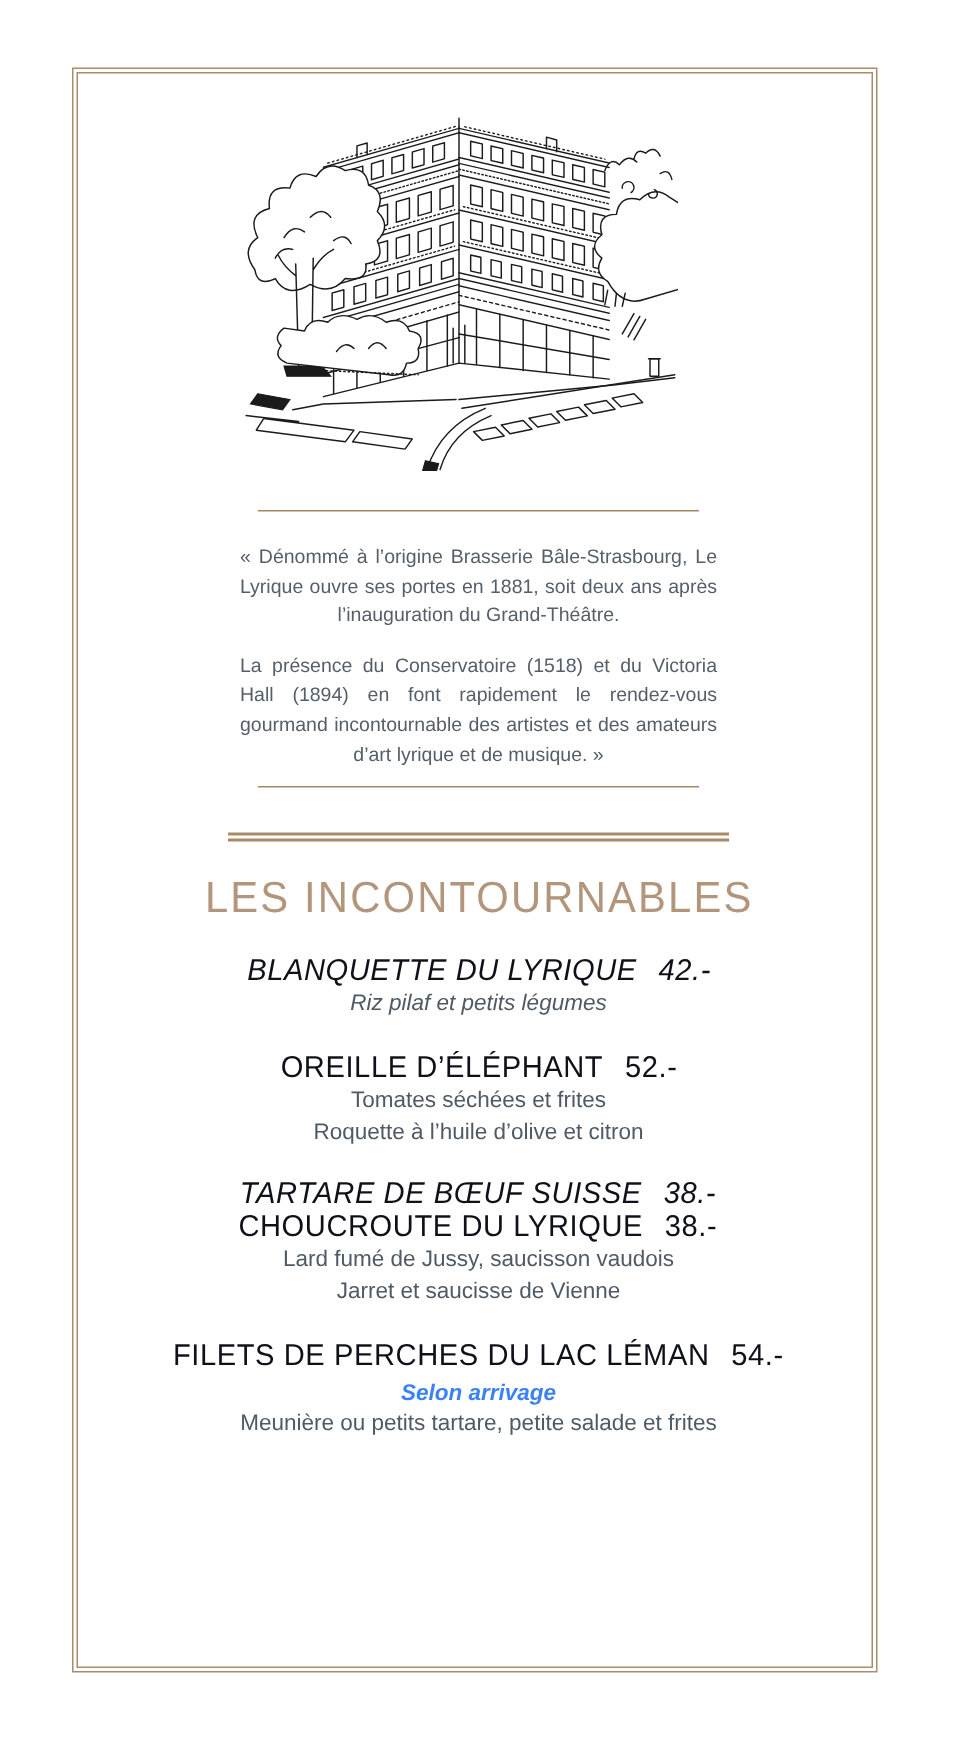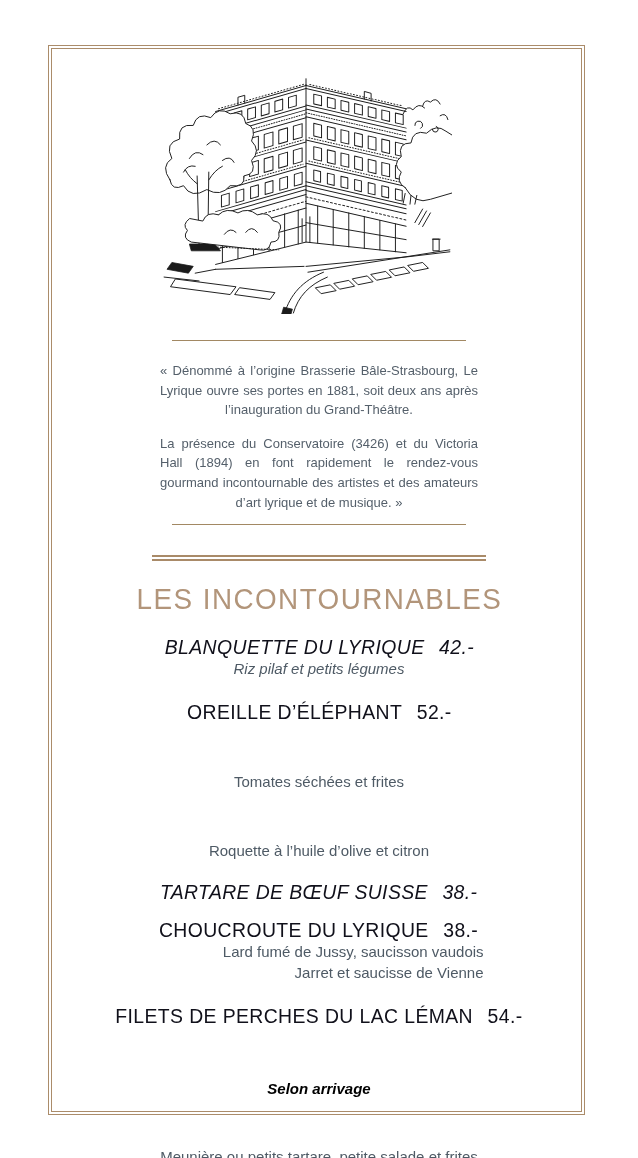--- a/index.html
+++ b/index.html
@@ -21,23 +21,23 @@
                margin-top:30px;}
   .section-title{margin-top:22px;color:#b2957a;font-size:29px;letter-spacing:1.5px;
                  font-weight:400;white-space:nowrap;transform:scaleX(0.96);}
   .menu{display:flex;flex-direction:column;align-items:center;width:100%;}
   .item{display:flex;flex-direction:column;align-items:center;}
   .item-title{display:flex;align-items:baseline;gap:15px;color:#10101a;font-size:20px;
               letter-spacing:0.4px;font-weight:500;line-height:22px;white-space:nowrap;
               transform:scaleX(0.97);}
   .item-desc{color:#4e5a65;font-size:15px;line-height:21px;font-weight:400;text-align:center;}
   .item-desc:first-of-type{margin-top:3px;}
-  .item-note{color:#000000;font-size:15px;line-height:19px;font-style:italic;font-weight:600;
+  .item-note{color:#3b82f6;font-size:15px;line-height:19px;font-style:italic;font-weight:600;
              margin-top:4px;text-align:center;}
-  .mt20{margin-top:20px;font-style:italic;}.mt22{margin-top:22px;gap:48px;}.mt16{margin-top:16px;align-items:flex-end;}
+  .mt20{margin-top:20px;font-style:italic;}.mt22{margin-top:22px;}.mt16{}
   svg .sk{stroke:#1b1b1b;fill:none;stroke-width:1;stroke-linecap:round;stroke-linejoin:round;}
   svg .skw{stroke:#1b1b1b;fill:#ffffff;stroke-width:1;stroke-linecap:round;stroke-linejoin:round;}
   svg .skf{stroke:#1b1b1b;fill:#1b1b1b;stroke-width:0.8;}
 </style>
 </head>
 <body>
 
 <div class="page">
   <div class="frame">
     <div class="frame-inner"></div>
@@ -180,21 +180,21 @@
         <path class="skf" d="M12,197 l22,4 l-5,7 l-22,-4 z"></path>
         <rect class="sk" x="281" y="173" width="6" height="12"></rect>
         <line class="sk" x1="280" y1="173" x2="288" y2="173"></line>
       </svg>
     </div>
 
     <div class="sep"></div>
 
     <div class="quote">
       <p>« Dénommé à l’origine Brasserie Bâle-Strasbourg, Le Lyrique ouvre ses portes en 1881, soit deux ans après l’inauguration du Grand-Théâtre.</p>
-      <p>La présence du Conservatoire (3426) et du Victoria Hall (1894) en font rapidement le rendez-vous gourmand incontournable des artistes et des amateurs d’art lyrique et de musique. »</p>
+      <p>La présence du Conservatoire (1518) et du Victoria Hall (1894) en font rapidement le rendez-vous gourmand incontournable des artistes et des amateurs d’art lyrique et de musique. »</p>
     </div>
 
     <div class="sep sep-bottom"></div>
 
     <div class="double-rule"></div>
 
     <div class="section-title">LES INCONTOURNABLES</div>
 
     <div class="menu">
 

